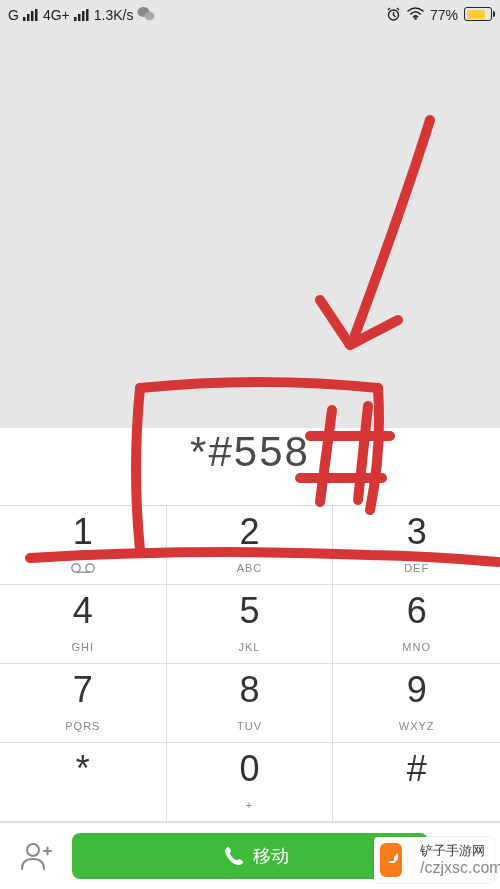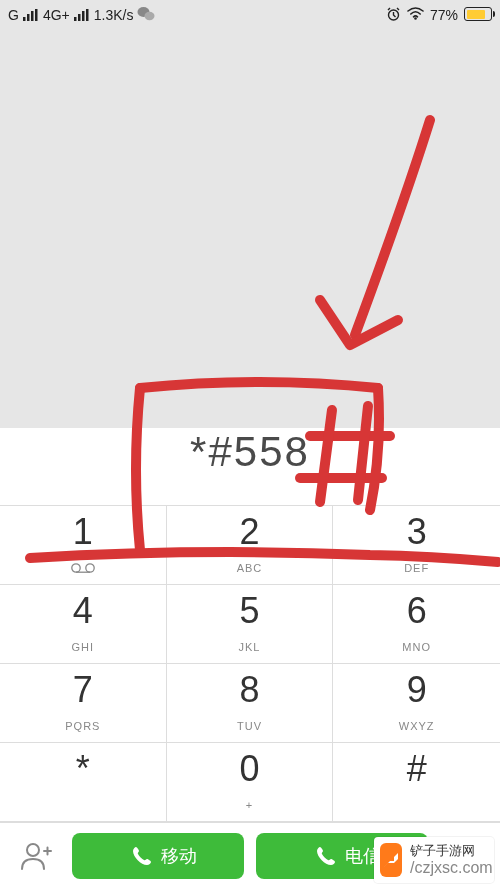--- a/index.html
+++ b/index.html
@@ -23,21 +23,21 @@
     .key:nth-child(3n) { border-right: none; }
     .key-digit { font-size: 36px; font-weight: 300; color: #333; line-height: 1; }
     .key-letters { font-size: 11px; color: #888; letter-spacing: 1px; margin-top: 12px; height: 14px; }
     .vm-icon svg { display: block; }
     
     .bottom-bar { position: absolute; bottom: 0; left: 0; right: 0; height: 67px; background: #fff; display: flex; align-items: center; padding: 0 12px; gap: 12px; border-top: 0.5px solid #ddd; }
     .add-contact, .delete-btn { width: 48px; height: 48px; display: flex; align-items: center; justify-content: center; color: #888; cursor: pointer; }
     .call-btn { flex: 1; height: 46px; border-radius: 8px; background: #3ebb3a; display: flex; align-items: center; justify-content: center; gap: 8px; color: #fff; font-size: 18px; cursor: pointer; padding-left: 12px; }
     .call-btn svg { display: block; }
     
-    .watermark { position: absolute; bottom: 6px; right: 6px; width: 120px; height: 46px; background: #fff; border-radius: 4px; display: flex; align-items: center; padding: 4px 6px; gap: 8px; box-shadow: 0 0 0 1px rgba(0,0,0,.05); }
+    .watermark { position: absolute; bottom: 6px; right: 6px; width: 120px; height: 46px; background: #fff; border-radius: 4px; display: flex; align-items: center; padding: 4px 6px; gap: 18px; box-shadow: 0 0 0 1px rgba(0,0,0,.05); }
     .wm-logo { width: 34px; height: 34px; border-radius: 6px; background: #ff7a1a; display: flex; align-items: center; justify-content: center; }
     .wm-txt { display: flex; flex-direction: column; font-size: 13px; color: #333; line-height: 1.2; }
     .wm-txt .t2 { font-size: 16px; color: #888; }
     
     .annotation { position: absolute; inset: 0; pointer-events: none; }
   </style>
 </head>
 <body>
 
 <div class="status-bar">
@@ -175,26 +175,20 @@
           <path d="M24 10 h7 M27.5 6.5 v7"></path>
         </g>
       </svg>
   </div>
   <div class="call-btn">
     <svg width="22" height="22" viewBox="0 0 22 22">
         <path fill="#fff" d="M5 2c-1 0-3 2-3 4 0 6 8 14 14 14 2 0 4-2 4-3 0-1-3-3-4-3s-2 2-3 1c-2-1-5-4-6-6-1-1 1-2 1-3s-2-4-3-4z"></path>
       </svg>
     <span>移动</span>
   </div>
-  <div class="call-btn">
-    <svg width="22" height="22" viewBox="0 0 22 22">
-        <path fill="#fff" d="M5 2c-1 0-3 2-3 4 0 6 8 14 14 14 2 0 4-2 4-3 0-1-3-3-4-3s-2 2-3 1c-2-1-5-4-6-6-1-1 1-2 1-3s-2-4-3-4z"></path>
-      </svg>
-    <span>电信</span>
-  </div>
   <div class="delete-btn">
     <svg width="34" height="24" viewBox="0 0 34 24">
         <g fill="none" stroke="#888" stroke-width="2" stroke-linejoin="round">
           <path d="M9 2 L32 2 Q33 2 33 3 V21 Q33 22 32 22 L9 22 L1 12 Z"></path>
           <path d="M15 7 L25 17 M25 7 L15 17" stroke-linecap="round"></path>
         </g>
       </svg>
   </div>
 </div>
 

